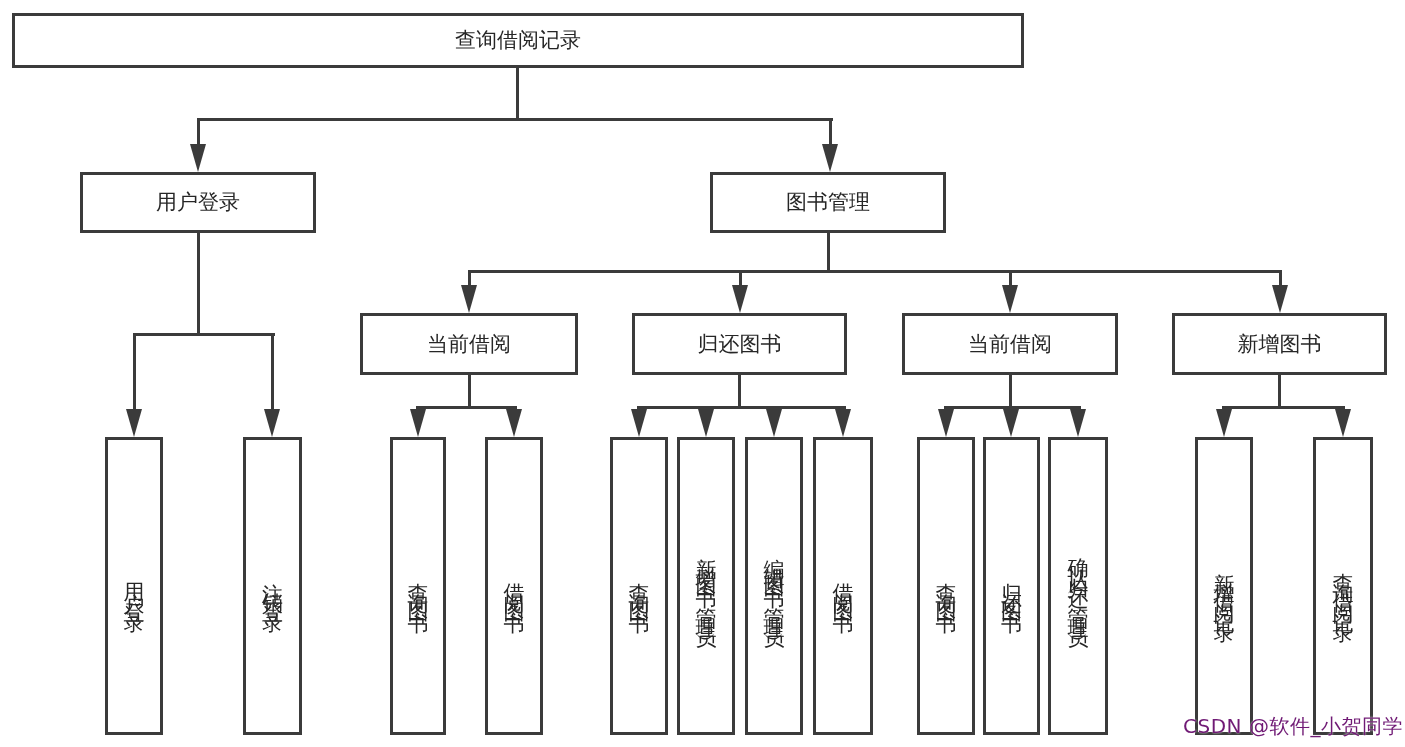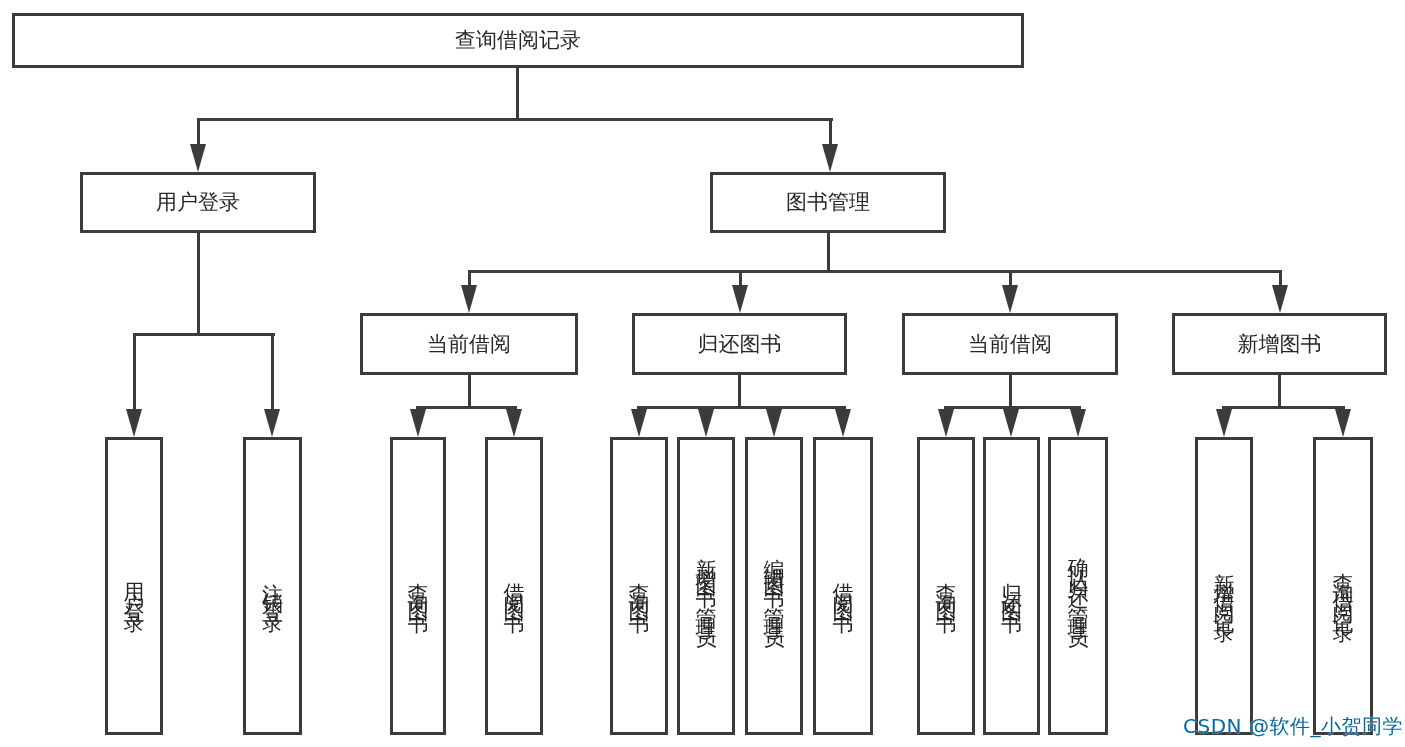--- a/index.html
+++ b/index.html
@@ -35,21 +35,21 @@
     width: 0; height: 0;
     border-left: 8px solid transparent;
     border-right: 8px solid transparent;
     border-top: 28px solid #3b3b3b;
   }
   .watermark {
     position: absolute;
     left: 1183px;
     top: 713px;
     font-size: 20px;
-    color: #0369a1;
+    color: #701a75;
     letter-spacing: 0.5px;
     white-space: nowrap;
     z-index: 10;
     text-shadow: 0 0 2px #ffffff;
   }
 </style>
 </head>
 <body>
 
 <div id="canvas">

